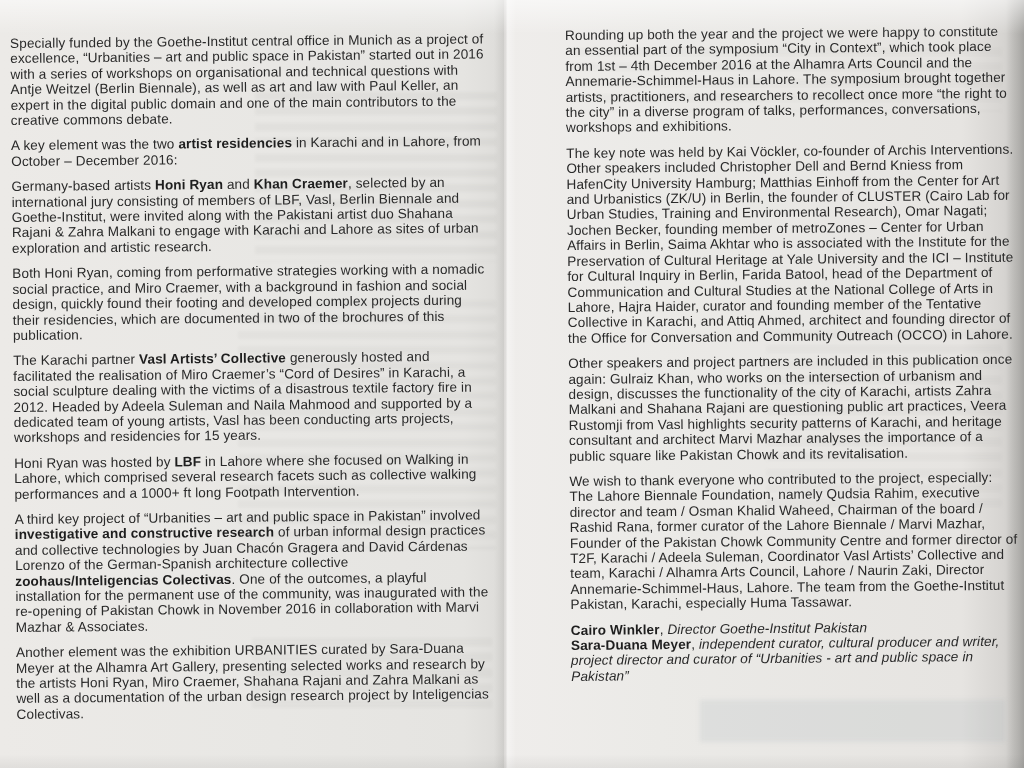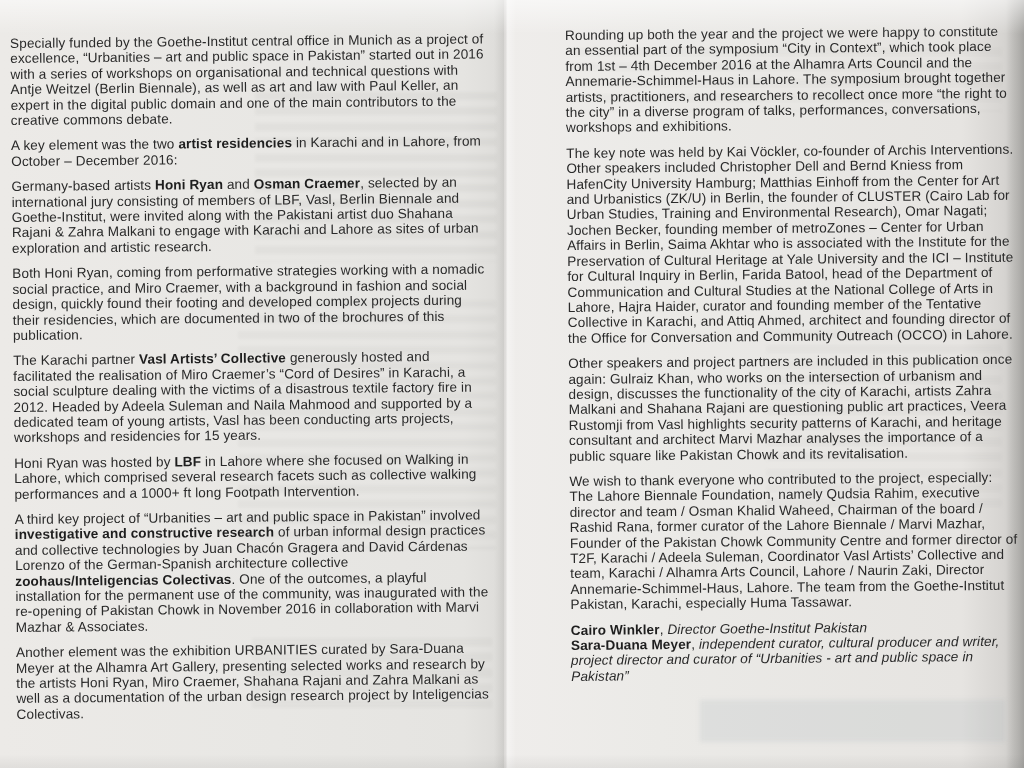--- a/index.html
+++ b/index.html
@@ -82,21 +82,21 @@
   <div class="ghost ghost-a"></div>
   <div class="ghost ghost-b"></div>
   <div class="ghost ghost-c"></div>
   <div class="ghost ghost-d"></div>
   <div class="ghost ghost-e"></div>
   <div class="ghost ghost-f"></div>
 
   <div class="content content-left">
     <p>Specially funded by the Goethe-Institut central office in Munich as a project of excellence, “Urbanities – art and public space in Pakistan” started out in 2016 with a series of workshops on organisational and technical questions with Antje Weitzel (Berlin Biennale), as well as art and law with Paul Keller, an expert in the digital public domain and one of the main contributors to the creative commons debate.</p>
     <p>A key element was the two <b>artist residencies</b> in Karachi and in Lahore, from October – December 2016:</p>
-    <p>Germany-based artists <b>Honi Ryan</b> and <b>Osman Craemer</b>, selected by an international jury consisting of members of LBF, Vasl, Berlin Biennale and Goethe-Institut, were invited along with the Pakistani artist duo Shahana Rajani &amp; Zahra Malkani to engage with Karachi and Lahore as sites of urban exploration and artistic research.</p>
+    <p>Germany-based artists <b>Honi Ryan</b> and <b>Khan Craemer</b>, selected by an international jury consisting of members of LBF, Vasl, Berlin Biennale and Goethe-Institut, were invited along with the Pakistani artist duo Shahana Rajani &amp; Zahra Malkani to engage with Karachi and Lahore as sites of urban exploration and artistic research.</p>
     <p>Both Honi Ryan, coming from performative strategies working with a nomadic social practice, and Miro Craemer, with a background in fashion and social design, quickly found their footing and developed complex projects during their residencies, which are documented in two of the brochures of this publication.</p>
     <p>The Karachi partner <b>Vasl Artists’ Collective</b> generously hosted and facilitated the realisation of Miro Craemer’s “Cord of Desires” in Karachi, a social sculpture dealing with the victims of a disastrous textile factory fire in 2012. Headed by Adeela Suleman and Naila Mahmood and supported by a dedicated team of young artists, Vasl has been conducting arts projects, workshops and residencies for 15 years.</p>
     <p>Honi Ryan was hosted by <b>LBF</b> in Lahore where she focused on Walking in Lahore, which comprised several research facets such as collective walking performances and a 1000+ ft long Footpath Intervention.</p>
     <p>A third key project of “Urbanities – art and public space in Pakistan” involved <b>investigative and constructive research</b> of urban informal design practices and collective technologies by Juan Chacón Gragera and David Cárdenas Lorenzo of the German-Spanish architecture collective <b>zoohaus/Inteligencias Colectivas</b>. One of the outcomes, a playful installation for the permanent use of the community, was inaugurated with the re-opening of Pakistan Chowk in November 2016 in collaboration with Marvi Mazhar &amp; Associates.</p>
     <p>Another element was the exhibition URBANITIES curated by Sara-Duana Meyer at the Alhamra Art Gallery, presenting selected works and research by the artists Honi Ryan, Miro Craemer, Shahana Rajani and Zahra Malkani as well as a documentation of the urban design research project by Inteligencias Colectivas.</p>
   </div>
 
   <div class="content content-right">
     <p>Rounding up both the year and the project we were happy to constitute an essential part of the symposium “City in Context”, which took place from 1st – 4th December 2016 at the Alhamra Arts Council and the Annemarie-Schimmel-Haus in Lahore. The symposium brought together artists, practitioners, and researchers to recollect once more “the right to the city” in a diverse program of talks, performances, conversations, workshops and exhibitions.</p>
     <p>The key note was held by Kai Vöckler, co-founder of Archis Interventions. Other speakers included Christopher Dell and Bernd Kniess from HafenCity University Hamburg; Matthias Einhoff from the Center for Art and Urbanistics (ZK/U) in Berlin, the founder of CLUSTER (Cairo Lab for Urban Studies, Training and Environmental Research), Omar Nagati; Jochen Becker, founding member of metroZones – Center for Urban Affairs in Berlin, Saima Akhtar who is associated with the Institute for the Preservation of Cultural Heritage at Yale University and the ICI – Institute for Cultural Inquiry in Berlin, Farida Batool, head of the Department of Communication and Cultural Studies at the National College of Arts in Lahore, Hajra Haider, curator and founding member of the Tentative Collective in Karachi, and Attiq Ahmed, architect and founding director of the Office for Conversation and Community Outreach (OCCO) in Lahore.</p>

